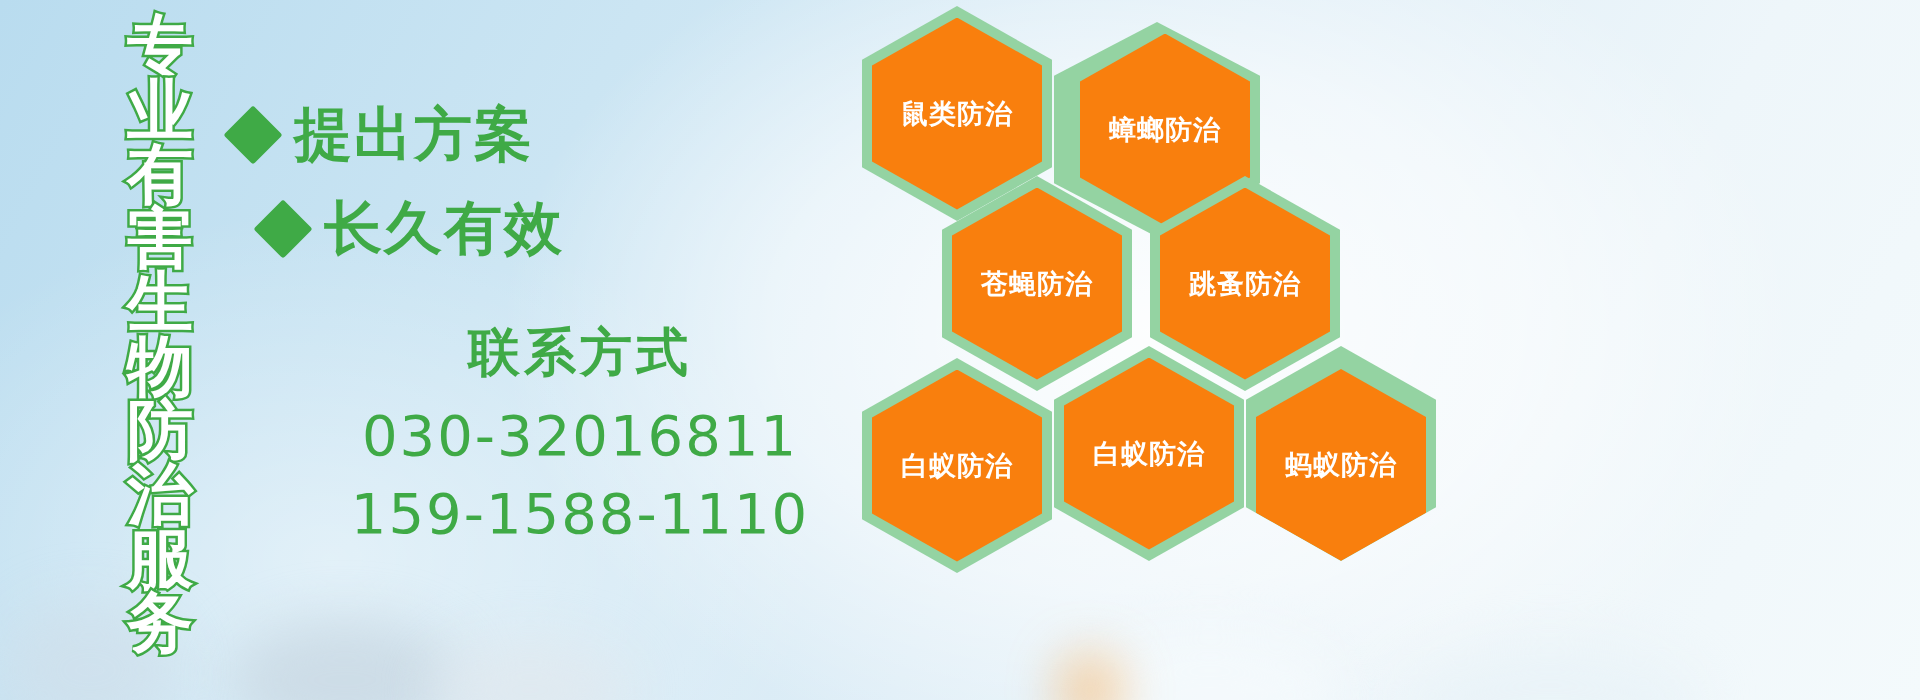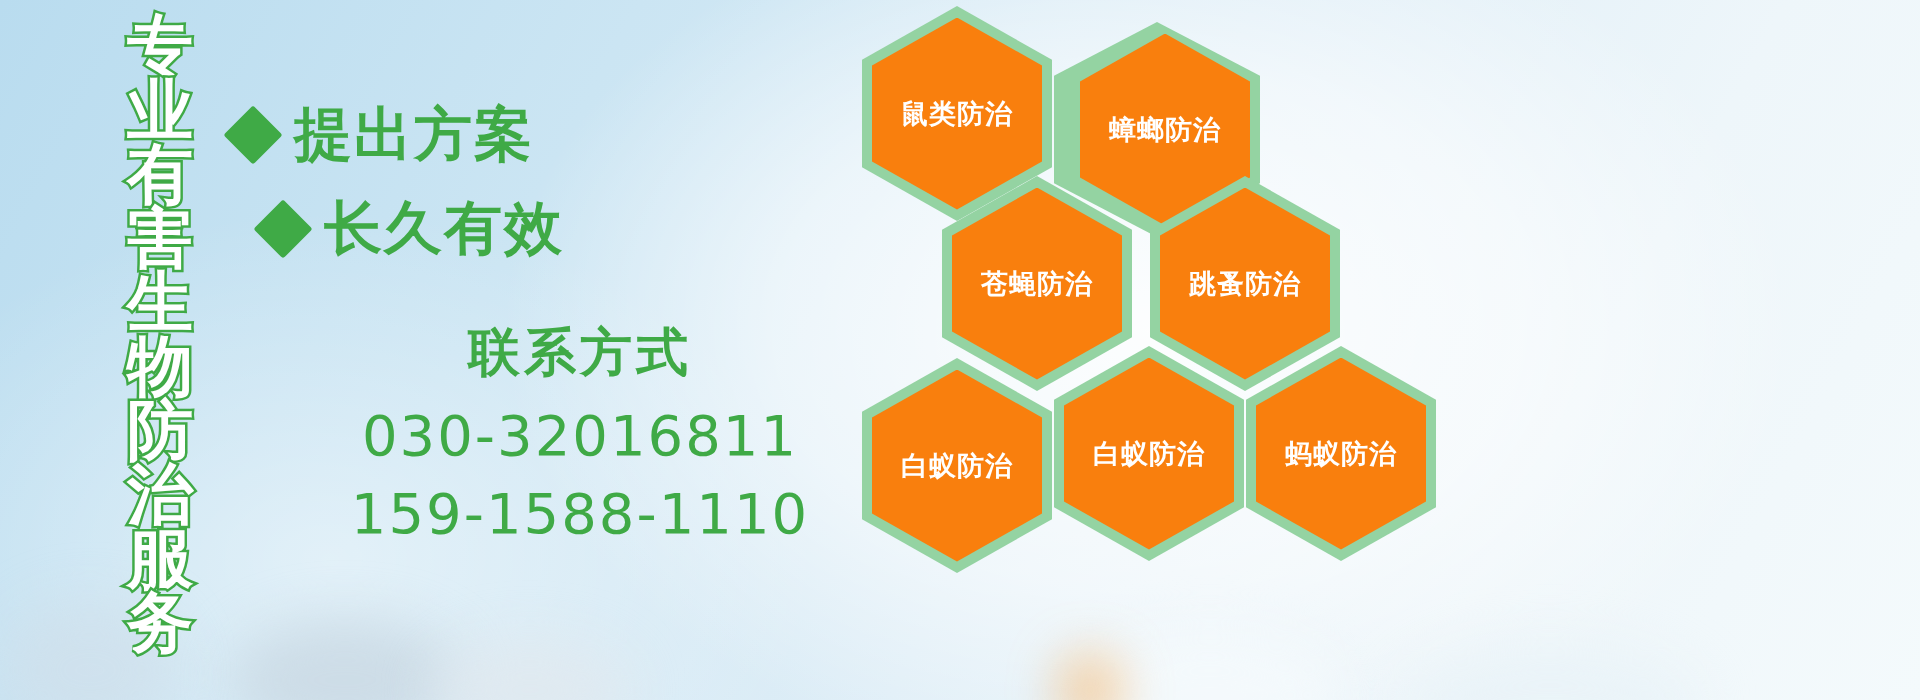--- a/index.html
+++ b/index.html
@@ -164,20 +164,20 @@
     <div class="hex" style="left:0px;top:360px;">
       <div class="inner">
         <span class="hlabel">白蚁防治</span>
       </div>
     </div>
     <div class="hex" style="left:192px;top:348px;">
       <div class="inner">
         <span class="hlabel">白蚁防治</span>
       </div>
     </div>
-    <div class="hex" style="left:384px;top:348px;">
+    <div class="hex" style="left:384px;top:348px;align-items:flex-end;">
       <div class="inner">
         <span class="hlabel">蚂蚁防治</span>
       </div>
     </div>
   </div>
 
 </div>
 
 </body></html>

